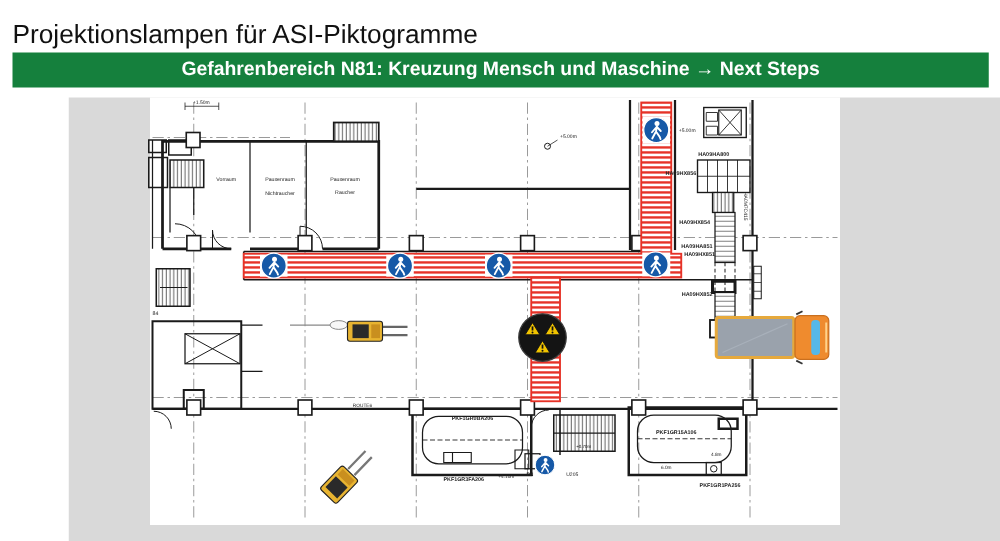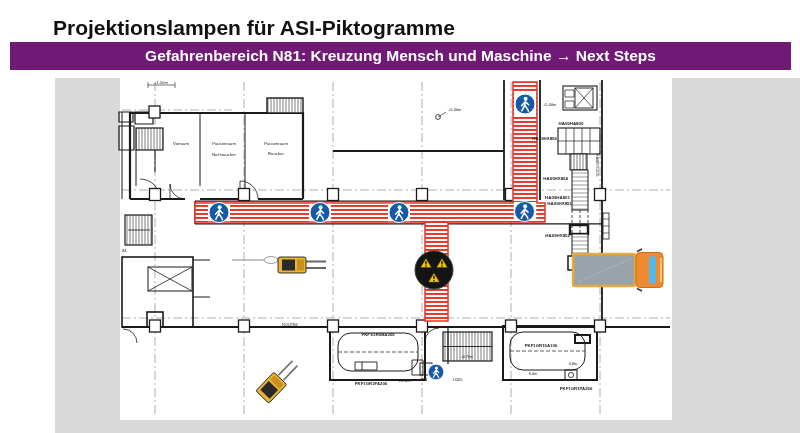--- a/index.html
+++ b/index.html
@@ -1,25 +1,25 @@
 <!DOCTYPE html>
 <html><head>
 <meta charset="utf-8">
 <style>
   html,body{margin:0;padding:0;}
   body{
     width:800px;height:433px;position:relative;background:#fff;
     font-family:"Liberation Sans","DejaVu Sans",sans-serif;overflow:hidden;
   }
   .slide-title{
-    position:absolute;left:10px;top:2px;font-size:21px;font-weight:bold;color:#111;
-    letter-spacing:0px;white-space:nowrap;margin-left:43px;
+    position:absolute;left:10px;top:2px;font-size:21px;font-weight:normal;color:#111;
+    letter-spacing:0px;white-space:nowrap;
   }
   .banner{
-    position:absolute;left:10px;top:42px;width:781px;height:28px;background:#701a75;
+    position:absolute;left:10px;top:42px;width:781px;height:28px;background:#15803d;
     color:#fff;font-size:15.5px;font-weight:bold;text-align:center;line-height:28px;
     white-space:nowrap;
   }
   .figure{position:absolute;left:0;top:76px;width:800px;height:357px;}
   svg text{font-family:"Liberation Sans","DejaVu Sans",sans-serif;fill:#222;}
 </style>
 </head>
 <body>
 
 <h1 class="slide-title">Projektionslampen für ASI-Piktogramme</h1>

